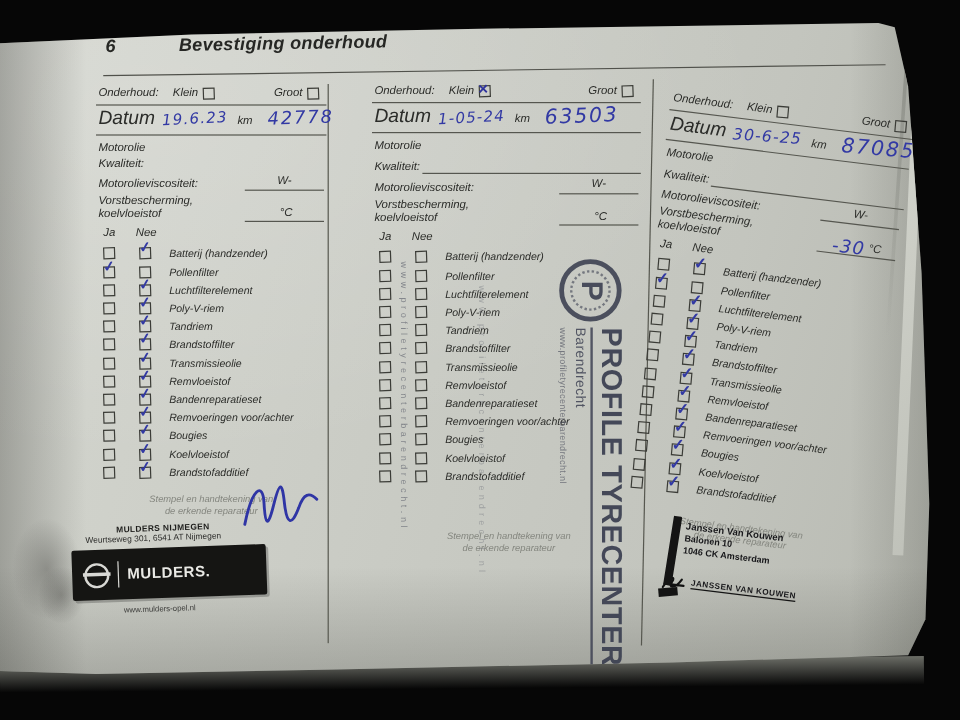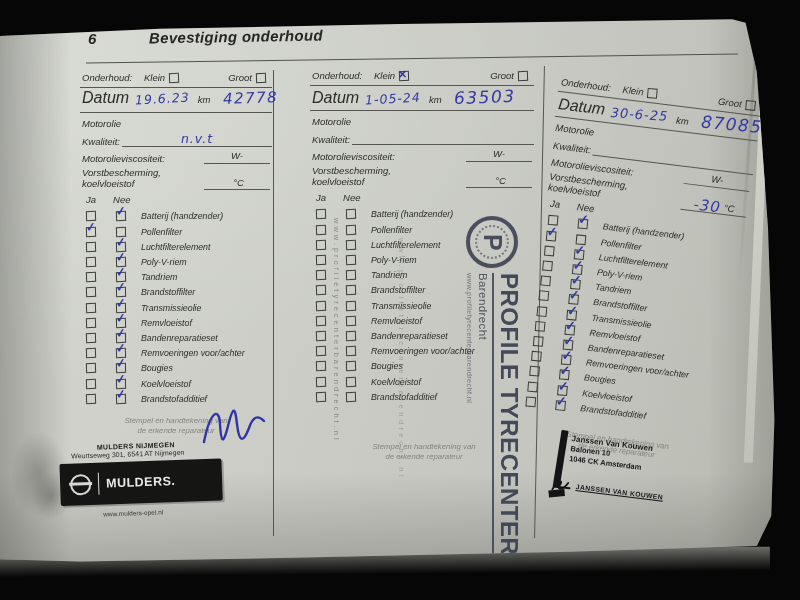--- a/index.html
+++ b/index.html
@@ -163,21 +163,20 @@
       </div>
       <div class="datum-row">
         <span>Datum</span>
         <span class="hand date">19.6.23</span>
         <span class="kmlab">km</span>
         <span class="hand km">42778</span>
       </div>
       <div class="mot">Motorolie</div>
       <div class="kwa-row">
         <span>Kwaliteit:</span>
-        <span class="kwa-line"><span class="hand">n.v.t</span></span>
       </div>
       <div class="vis-row">
         <span>Motorolieviscositeit:</span>
         <span class="sline">W-</span>
       </div>
       <div class="vorst-row">
         <span>
           <span>Vorstbescherming,</span><br>
           <span>koelvloeistof</span>
         </span>

